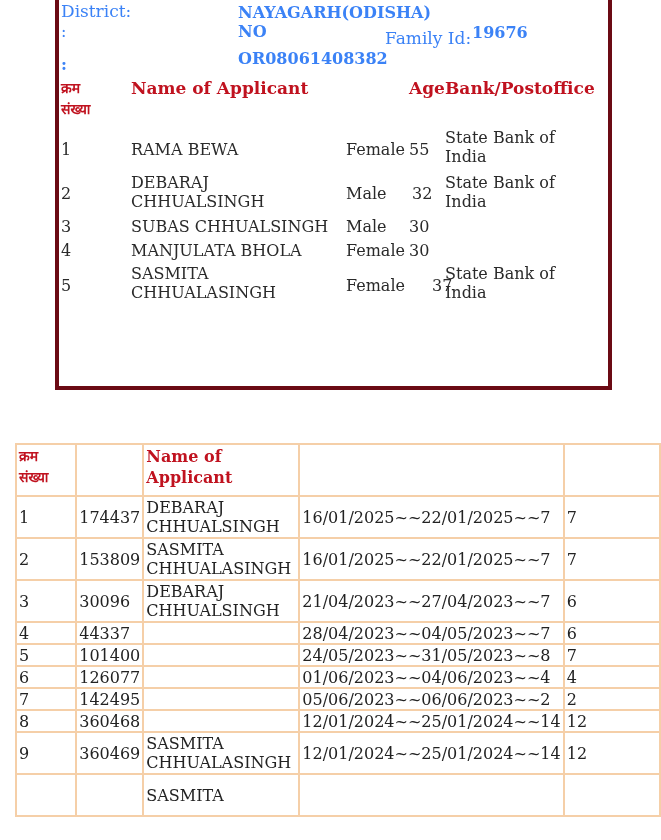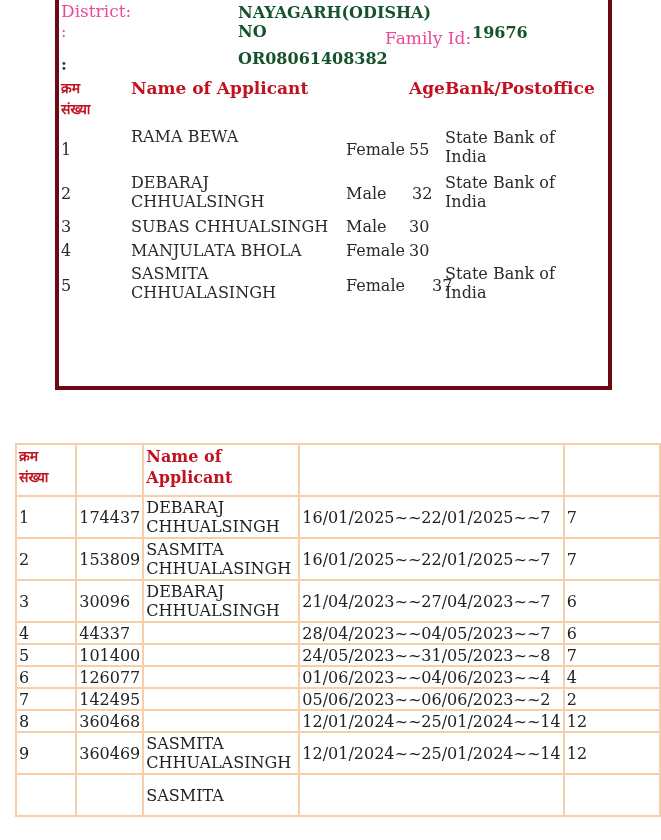--- a/index.html
+++ b/index.html
@@ -1,21 +1,21 @@
 <!DOCTYPE html>
 <html><head>
 <meta charset="utf-8">
 <style>
   html, body { margin:0; padding:0; background:#ffffff; }
   body { width:661px; height:840px; position:relative; overflow:hidden;
          font-family:"DejaVu Serif","Liberation Serif",serif; color:#2a2a2a; }
   .abs { position:absolute; }
-  .red { color:#ec4899; }
+  .red { color:#3b82f6; }
   .redbold { color:#c0121f; font-weight:bold; }
-  .dark { color:#14532d; }
+  .dark { color:#3b82f6; }
   .bold { font-weight:bold; }
 
   
   #family-card { position:absolute; left:55px; top:-10px; width:549px; height:396px;
                  border:4px solid #6b0a14; border-top:none; box-sizing:content-box; }
   .f17 { font-size:17px; line-height:19px; }
   .f16 { font-size:16px; line-height:19px; }
   .hdr { font-size:17px; font-family:"DejaVu Serif",serif; }
 
   
@@ -44,21 +44,21 @@
 <div class="abs dark bold f16" style="left:61px;top:55px;">:</div>
 <div class="abs dark bold f16" style="left:238px;top:49px;">OR08061408382</div>
 
 <div class="abs hindi" style="left:61px;top:78px;width:50px;">क्रम संख्या</div>
 <div class="abs redbold hdr" style="left:131px;top:78px;">Name of Applicant</div>
 <div class="abs redbold hdr" style="left:409px;top:78px;">Age</div>
 <div class="abs redbold hdr" style="left:445px;top:78px;">Bank/Postoffice</div>
 
 <div>
   <div class="abs f16" style="left:61px;top:140px;">1</div>
-  <div class="abs f16" style="left:131px;top:127px;">RAMA BEWA</div>
+  <div class="abs f16" style="left:131px;top:140px;">RAMA BEWA</div>
   <div class="abs f16" style="left:346px;top:140px;">Female</div>
   <div class="abs f16" style="left:409px;top:140px;">55</div>
   <div class="abs f16" style="left:445px;top:128px;width:120px;">State Bank of India</div>
 </div>
 <div>
   <div class="abs f16" style="left:61px;top:184px;">2</div>
   <div class="abs f16" style="left:131px;top:173px;width:120px;">DEBARAJ CHHUALSINGH</div>
   <div class="abs f16" style="left:346px;top:184px;">Male</div>
   <div class="abs f16" style="left:412px;top:184px;text-align:center;">32</div>
   <div class="abs f16" style="left:445px;top:173px;width:120px;">State Bank of India</div>

